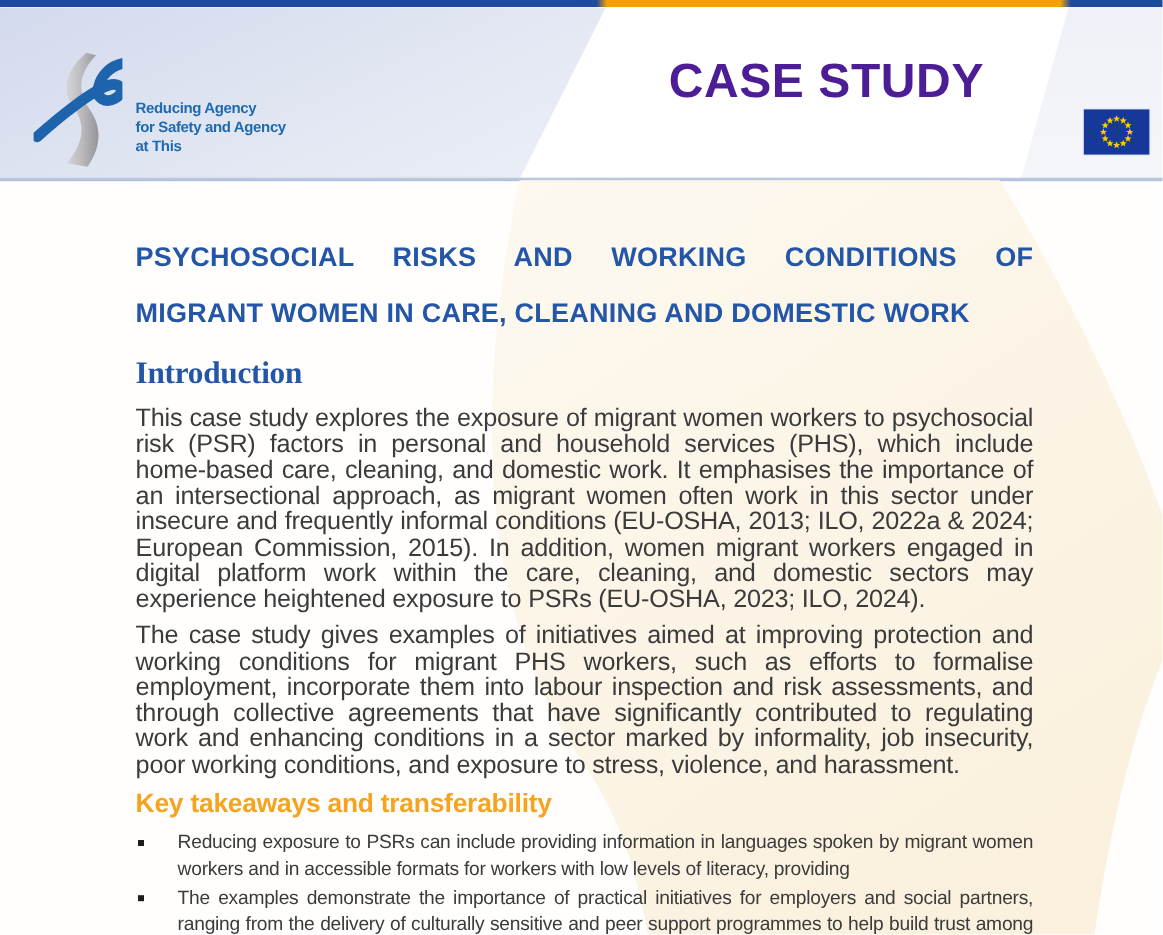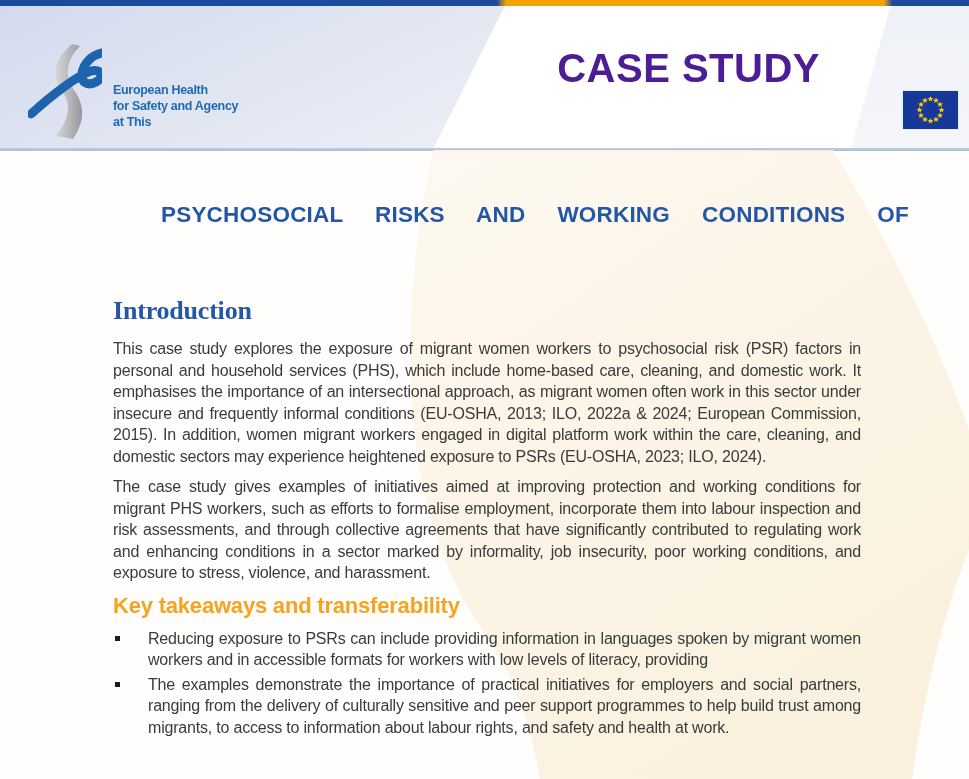--- a/index.html
+++ b/index.html
@@ -45,27 +45,27 @@
   
   .eu-flag { position:absolute; left:902px; top:84px; width:57px; height:40px;
     background:#e8ecf4; padding:0; }
   .eu-flag svg { display:block; margin:1px; }
 
   
   .swoosh { position:absolute; top:150px; left:0; pointer-events:none; }
 
   
   .doc-title { position:absolute; left:113px; top:177px; width:748px;
-    color:#2456a8; font-size:22.5px; font-weight:bold; line-height:46px; letter-spacing:0.2px;margin-left:48px; }
+    color:#2456a8; font-size:22.5px; font-weight:bold; line-height:46px; letter-spacing:0.2px; }
   .doc-title .l1 { display:block; text-align:justify; text-align-last:justify; }
   .doc-title .l2 { display:block; white-space:nowrap; }
 
   .content { position:absolute; left:113px; top:296px; width:748px; }
   .intro-heading { margin:0 0 12px 0; font-size:26px; font-weight:bold; color:#2456a8; letter-spacing:-0.2px;font-family:Liberation Serif, serif; }
-  .body-para { margin:0 0 9px 0; font-size:16px; letter-spacing:-0.2px; line-height:21.5px;
+  .body-para { margin:0 0 9px 0; font-size:21px; letter-spacing:-0.2px; line-height:21.5px;
     color:#3b3b3b; text-align:justify; }
   .key-heading { margin:8px 0 9px 0; font-size:22px; font-weight:bold; color:#f6a31f; letter-spacing:-0.2px; }
   .takeaways { list-style:none; margin:0; padding:0; }
   .takeaways li { position:relative; padding-left:35px; margin:0 0 3px 0;
     font-size:16px; letter-spacing:-0.2px; line-height:21.5px; color:#3b3b3b; text-align:justify; }
   .takeaways li::before { content:""; position:absolute; left:2px; top:8px;
     width:5px; height:5px; background:#1c1c1c; }
 </style>
 </head>
 <body>
@@ -84,21 +84,21 @@
           <stop offset="0" stop-color="#d6d6d8"></stop>
           <stop offset="0.5" stop-color="#b9b9bc"></stop>
           <stop offset="1" stop-color="#94949a"></stop>
         </linearGradient>
       </defs>
       <path d="M44,2 C27,16 23,33 33,47 C43,61 43,75 28,94 L45,97 C58,78 56,62 46,48 C36,34 38,18 52,4 Z" fill="url(#ribbonGray)"></path>
       <path d="M3,72 C24,53 50,33 63,29 C73,26 77,35 68,40 C60,44.5 52,40 54,31 C56,21 64,13 74,11" fill="none" stroke="#1e64ad" stroke-width="9" stroke-linecap="round"></path>
     </svg>
 
     <div class="logo-text">
-      <span>European Health</span>
+      <span>Reducing Agency</span>
       <span>for Safety and Agency</span>
       <span>at This</span>
     </div>
 
     <div class="doc-type">CASE STUDY</div>
 
     <div class="eu-flag">
       <svg width="55" height="38" viewBox="0 0 55 38" aria-hidden="true">
         <rect x="0" y="0" width="55" height="38" fill="#16389b"></rect>
         <defs>
@@ -126,20 +126,21 @@
       <linearGradient id="bandGrad" x1="0" y1="0" x2="0.6" y2="1">
         <stop offset="0" stop-color="#fdf8ee"></stop>
         <stop offset="1" stop-color="#f9eed8"></stop>
       </linearGradient>
     </defs>
     <path d="M433,0 L833,0 C885,85 935,185 969,280 L969,400 C940,470 922,560 912,629 L540,629 C528,560 510,520 482,480 C448,430 420,360 412,260 C406,180 414,90 433,0 Z" fill="url(#bandGrad)" opacity="0.85"></path>
   </svg>
 
   <h1 class="doc-title">
     <span class="l1">PSYCHOSOCIAL RISKS AND WORKING CONDITIONS OF</span>
+    <span class="l2">MIGRANT WOMEN IN CARE, CLEANING AND DOMESTIC WORK</span>
   </h1>
 
   <main class="content">
     <h2 class="intro-heading">Introduction</h2>
     <p class="body-para">This case study explores the exposure of migrant women workers to psychosocial risk (PSR) factors in personal and household services (PHS), which include home-based care, cleaning, and domestic work. It emphasises the importance of an intersectional approach, as migrant women often work in this sector under insecure and frequently informal conditions (EU-OSHA, 2013; ILO, 2022a &amp; 2024; European Commission, 2015). In addition, women migrant workers engaged in digital platform work within the care, cleaning, and domestic sectors may experience heightened exposure to PSRs (EU-OSHA, 2023; ILO, 2024).</p>
     <p class="body-para">The case study gives examples of initiatives aimed at improving protection and working conditions for migrant PHS workers, such as efforts to formalise employment, incorporate them into labour inspection and risk assessments, and through collective agreements that have significantly contributed to regulating work and enhancing conditions in a sector marked by informality, job insecurity, poor working conditions, and exposure to stress, violence, and harassment.</p>
 
     <h3 class="key-heading">Key takeaways and transferability</h3>
     <ul class="takeaways">
       <li>

